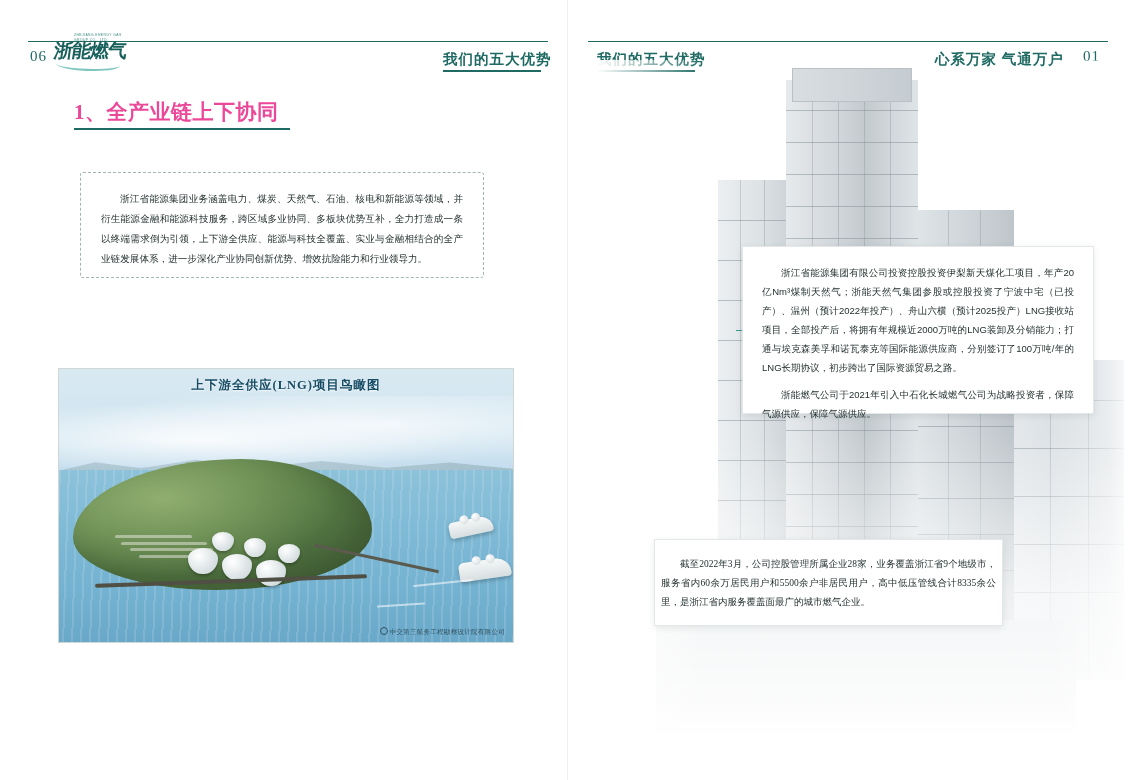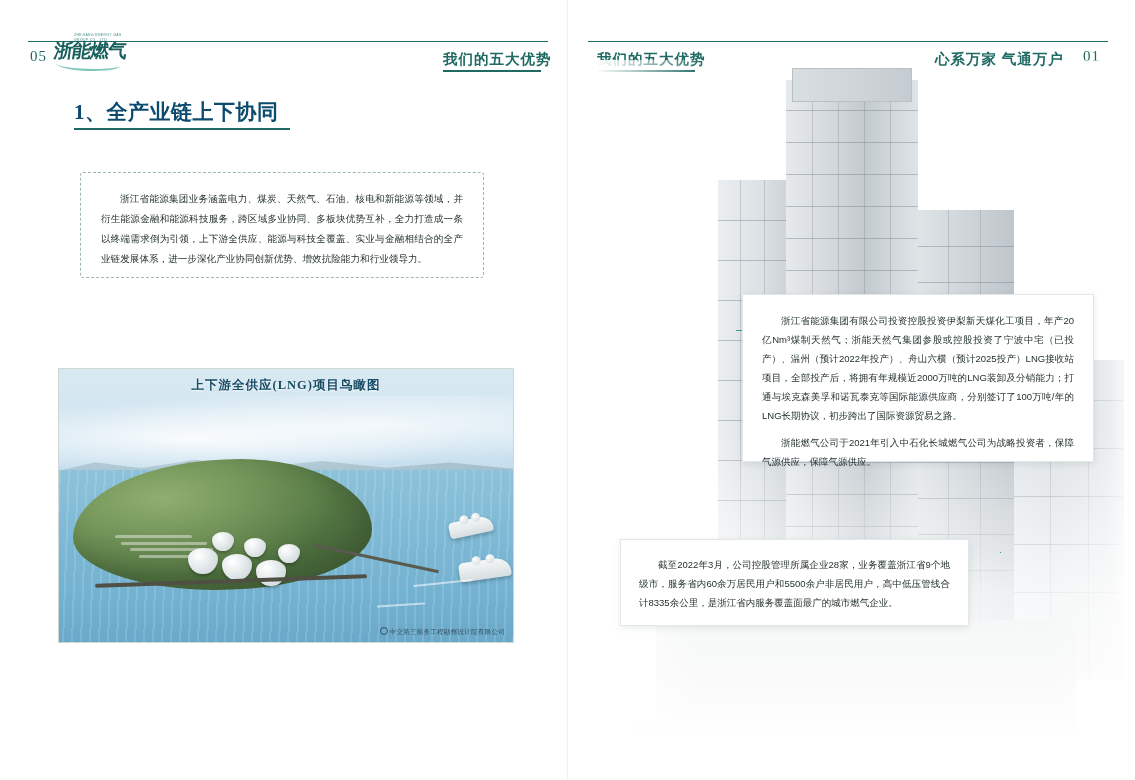--- a/index.html
+++ b/index.html
@@ -103,21 +103,21 @@
   .run-underline.b { left: 597px; top: 70px; width: 98px; }
 
   
   .section-title {
     position: absolute;
     left: 74px;
     top: 98px;
     font-family: "Liberation Serif", serif;
     font-weight: bold;
     font-size: 21px;
-    color: #0c4a6e;
+    color: #ec4899;
     letter-spacing: .5px;
   }
   .section-title-rule {
     position: absolute;
     left: 74px;
     top: 128px;
     width: 216px;
     height: 2px;
     background: #1f6a63;
   }
@@ -425,45 +425,45 @@
     line-height: 19px;
     color: #1d2b2a;
     text-align: justify;
     text-indent: 19px;
   }
   .card p:last-child { margin-bottom: 0; }
   .card.upstream {
     left: 742px; top: 246px;
     width: 352px; height: 168px;
     padding: 16px 19px;
-    margin-top: 48px;
   }
   .card.downstream {
-    left: 620px; top: 539px;
+    left: 654px; top: 539px;
     width: 349px; height: 87px;
-    padding: 15px 18px;
+    padding: 15px 6px;
+    font-family: Liberation Serif, serif;
   }
 
   .connector {
     position: absolute;
     background: #3f9c92;
     z-index: 4;
   }
 </style>
 </head>
 <body>
 
 <div class="page">
 
   <div class="gutter"></div>
 
   <div class="hdr-rule left"></div>
   <div class="hdr-rule right"></div>
 
-  <div class="folio left">05</div>
+  <div class="folio left">06</div>
   <div class="folio right">01</div>
 
   <div class="logo">
     <div class="logo-en">ZHEJIANG ENERGY GAS GROUP CO., LTD</div>
     <div class="logo-cn">浙能燃气</div>
     <div class="logo-sweep"></div>
   </div>
 
   <div class="run-head center-left">我们的五大优势</div>
   <div class="run-underline a"></div>

